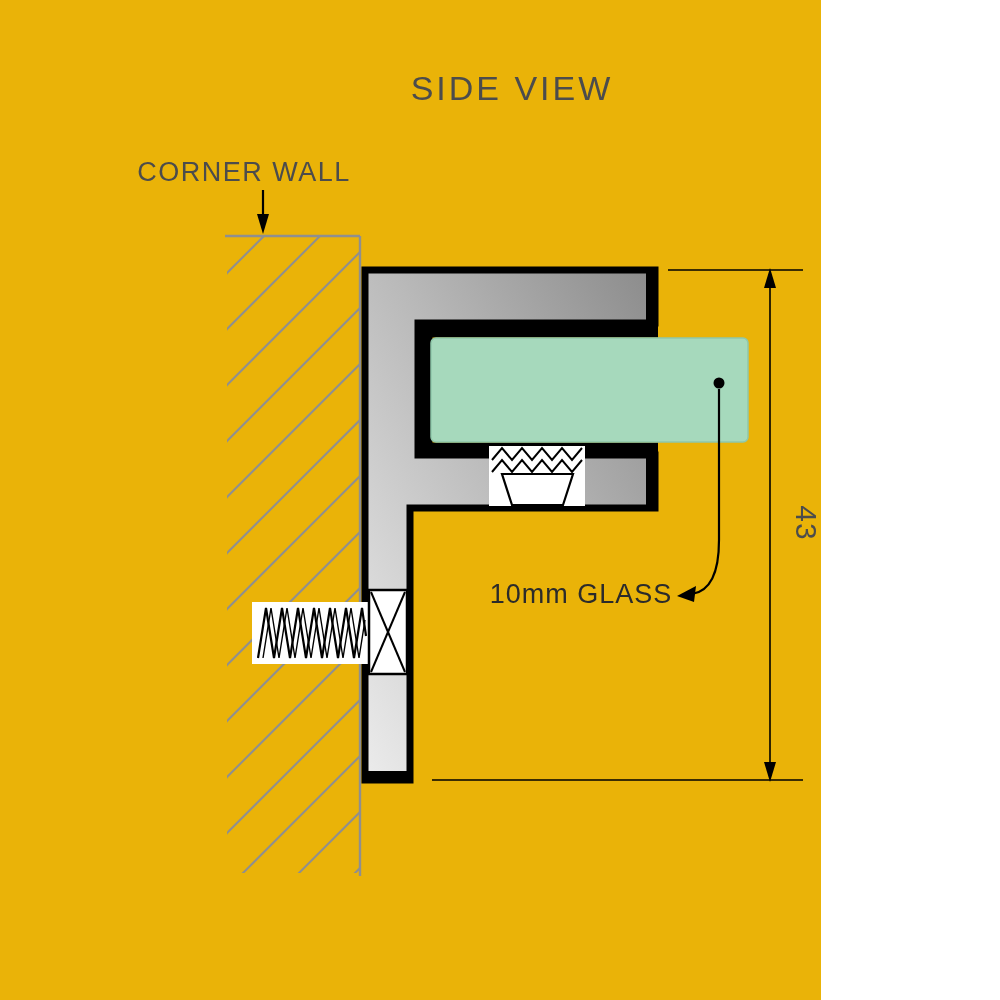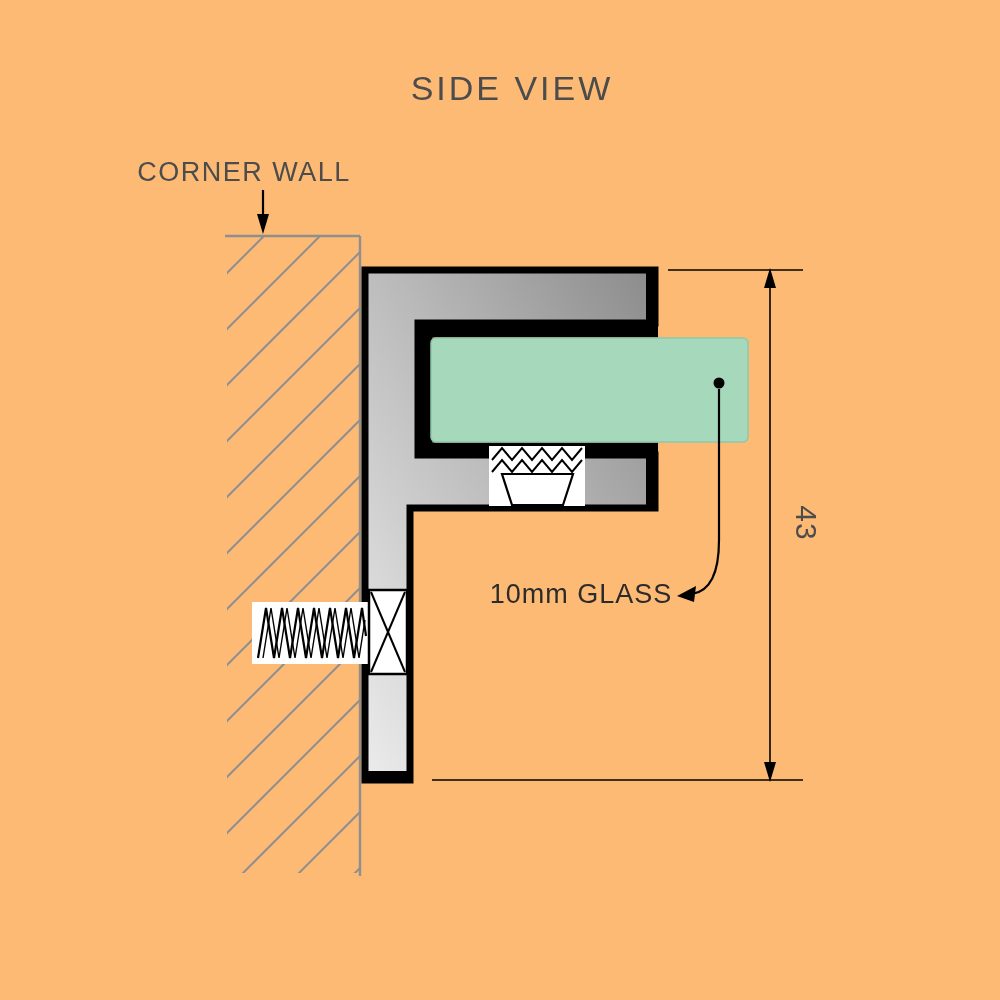--- a/index.html
+++ b/index.html
@@ -5,23 +5,23 @@
   html, body {
     margin: 0;
     padding: 0;
     background: #ffffff;
     width: 1000px;
     height: 1000px;
     font-family: "Liberation Sans", sans-serif;
   }
   .canvas {
     position: relative;
-    width: 1000px;
+    width: 821px;
     height: 1000px;
-    background: #fdba74;
+    background: #eab308;
     overflow: hidden;
   }
   .drawing-title-text {
     font-family: "Liberation Sans", sans-serif;
     font-size: 34px;
     letter-spacing: 3px;
   }
   .annotation-text {
     font-family: "Liberation Sans", sans-serif;
     font-size: 27px;

